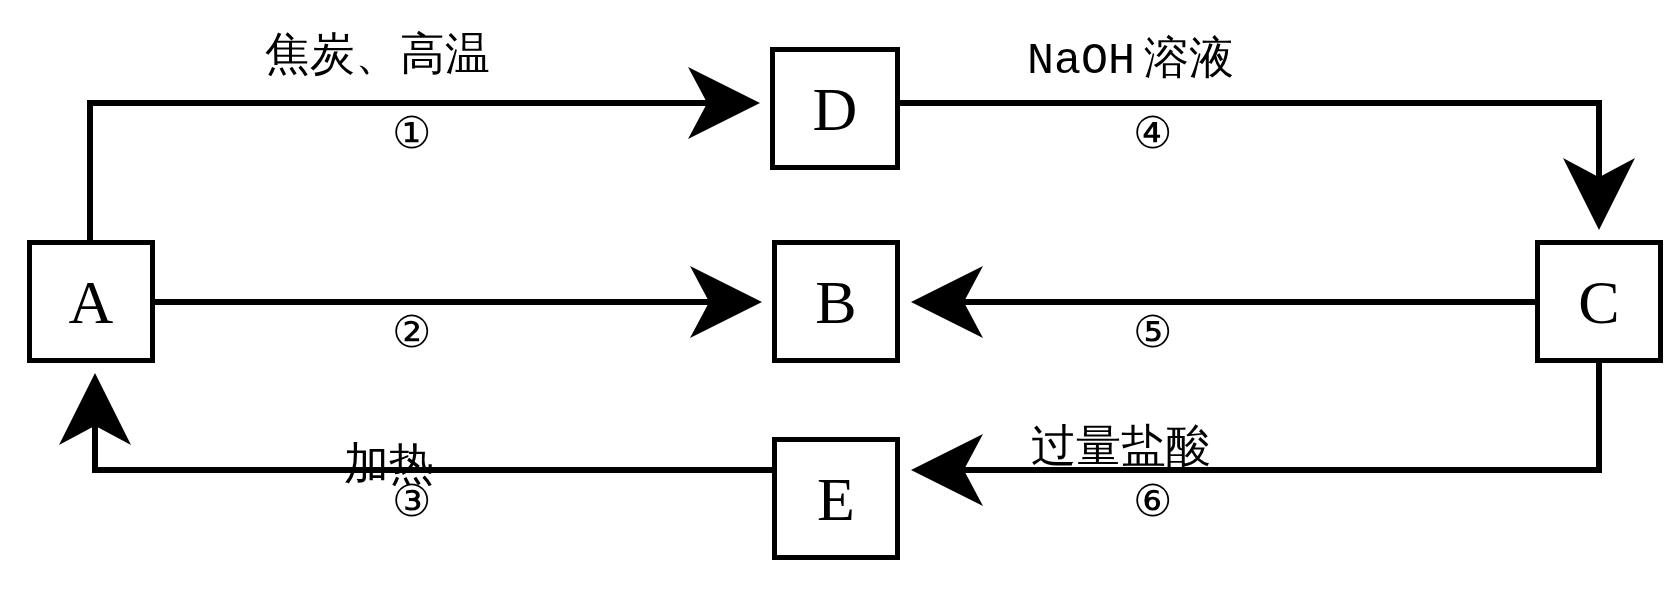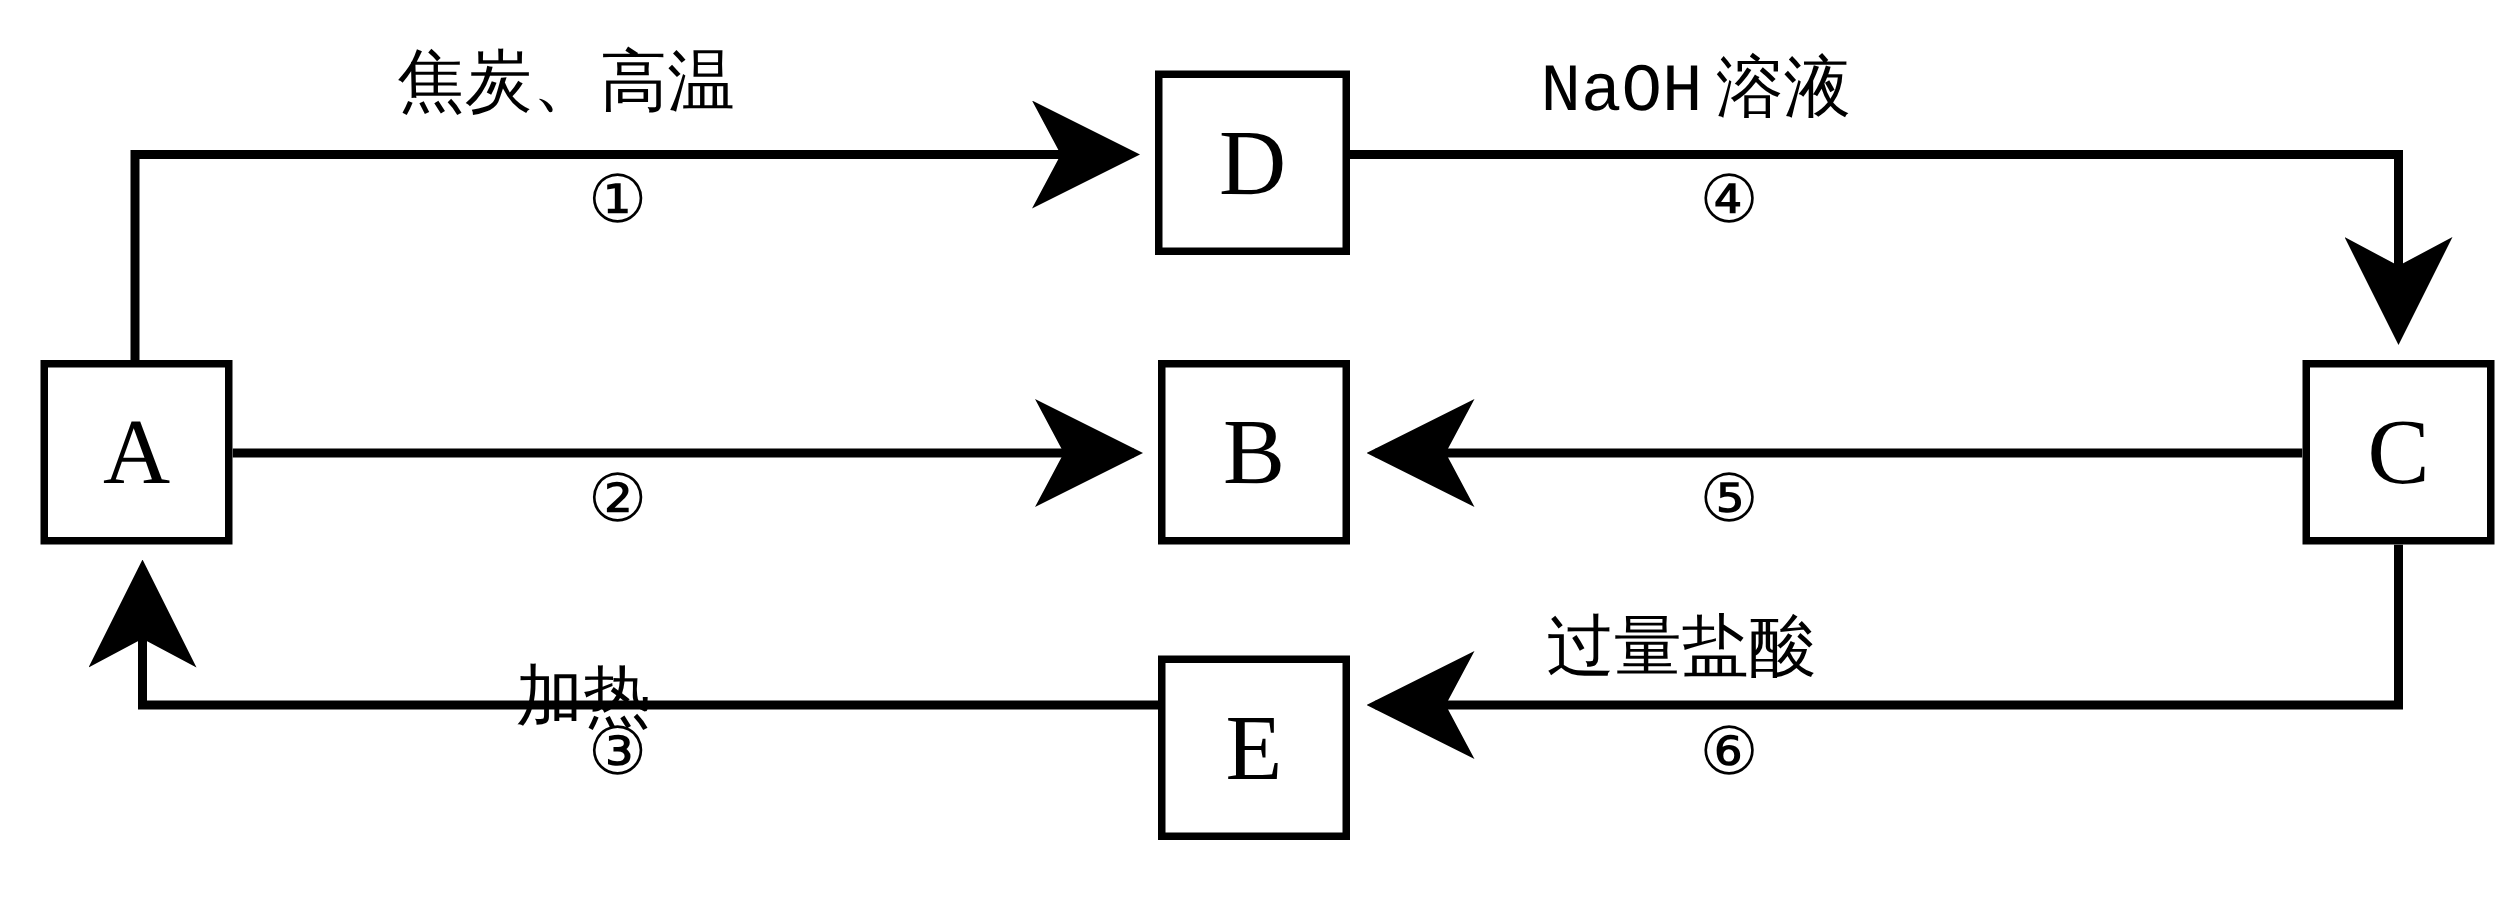--- a/index.html
+++ b/index.html
@@ -131,20 +131,20 @@
     <span class="formula">NaOH</span><span class="gap"></span><span>溶液</span>
   </div>
   <div class="edge-label step-label" style="left:1133px; top:112px;">
     <span>④</span>
   </div>
 
   <div class="edge-label step-label" style="left:1133px; top:311px;">
     <span>⑤</span>
   </div>
 
-  <div class="edge-label reagent-label" style="left:1031px; top:409px;">
+  <div class="edge-label reagent-label" style="left:1031px; top:424px;">
     <span>过量盐酸</span>
   </div>
   <div class="edge-label step-label" style="left:1133px; top:480px;">
     <span>⑥</span>
   </div>
 
 </div>
 
 </body></html>

